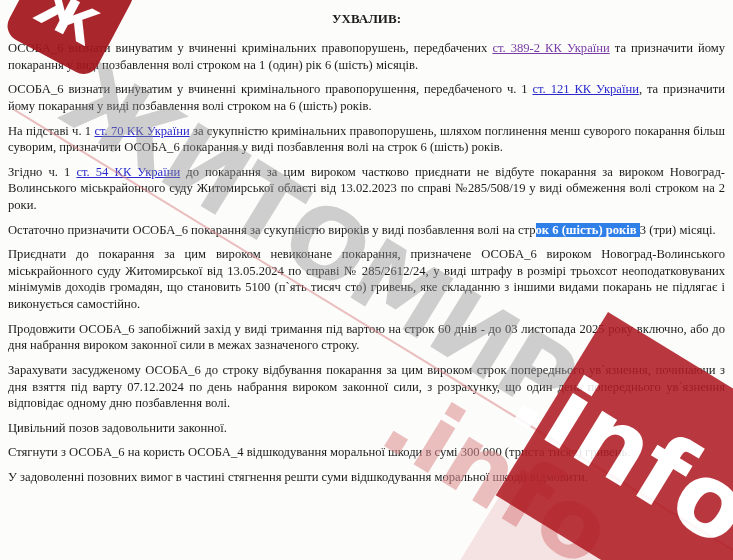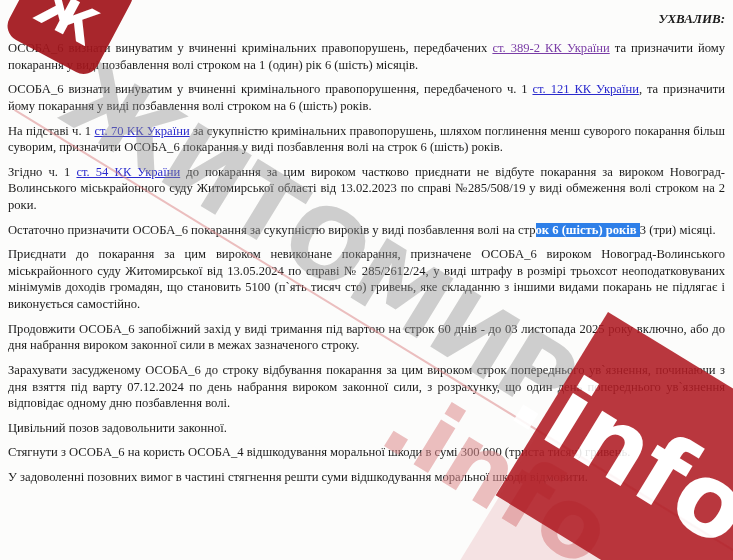--- a/index.html
+++ b/index.html
@@ -14,23 +14,22 @@
   .doc{
     position:relative;
     z-index:1;
     padding:8px 8px 0 8px;
     font-size:12.6px;
     line-height:1.32;
   }
   .title{
     font-size:13px;
     font-weight:bold;
-    text-align:right;
+    text-align:center;
     margin:2px 0 13px 0;
-    font-style:italic;
   }
   .para{
     margin:0 0 8px 0;
     text-align:justify;
   }
   a.seg-link, a.seg-link-visited{
     text-decoration:underline;
     cursor:pointer;
   }
   a.seg-link{color:var(--link,#2b2bcd);}

